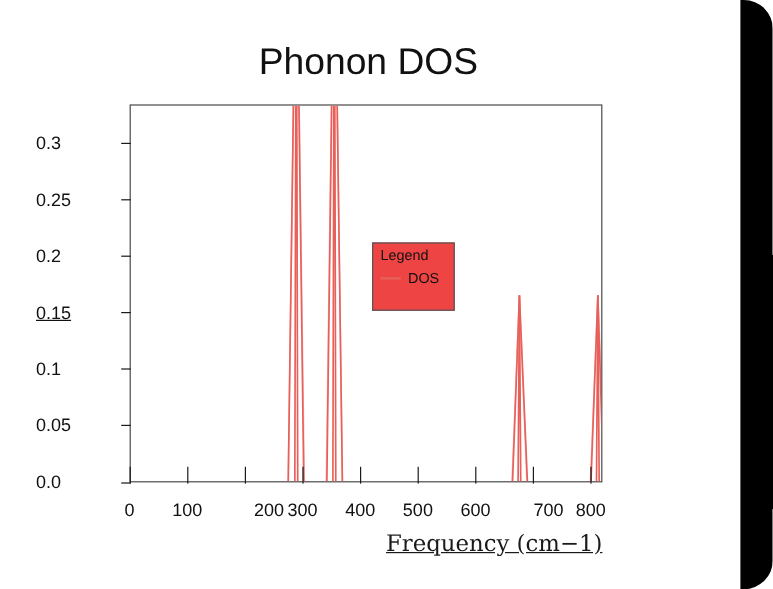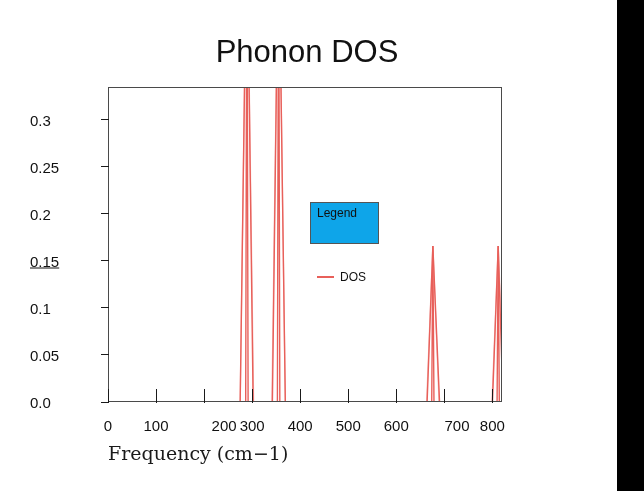--- a/index.html
+++ b/index.html
@@ -7,20 +7,21 @@
     padding: 0;
     background: #ffffff;
   }
   #screenshot {
     position: relative;
     width: 644px;
     height: 491px;
     background: #ffffff;
     overflow: hidden;
     font-family: "Liberation Sans", sans-serif;
+    border-radius: 24px;
   }
   
   #right-band {
     position: absolute;
     top: 0;
     left: 617px;
     width: 27px;
     height: 491px;
     background: #000000;
   }
@@ -82,54 +83,54 @@
     font-size: 15px;
     color: #111111;
     white-space: nowrap;
     transform: translateX(-50%);
   }
   #xaxis-title {
     position: absolute;
     left: 108px;
     top: 442px;
     width: 394px;
-    text-align: left;
+    text-align: right;
     font-family: "DejaVu Serif", serif;
     font-size: 19px;
     color: #1a1a1a;
     white-space: nowrap;
+    text-decoration: underline;
   }
   
   #legend-box {
     position: absolute;
     left: 310px;
     top: 202px;
     width: 69px;
-    height: 42px;
+    height: 57px;
     border: 1px solid #555555;
-    background: #0ea5e9;
+    background: #ef4444;
     box-sizing: border-box;
   }
   #legend-title {
     position: absolute;
     left: 6px;
     top: 3px;
     font-family: "Liberation Sans", sans-serif;
     font-size: 12px;
     color: #111111;
     white-space: nowrap;
   }
   #legend-entry {
     position: absolute;
     left: 6px;
     top: 22px;
     display: flex;
     align-items: center;
     gap: 6px;
-    margin-top: 45px;
   }
   #legend-swatch {
     display: inline-block;
     width: 17px;
     height: 2px;
     background: #e8605a;
   }
   #legend-label {
     font-family: "Liberation Sans", sans-serif;
     font-size: 12px;

